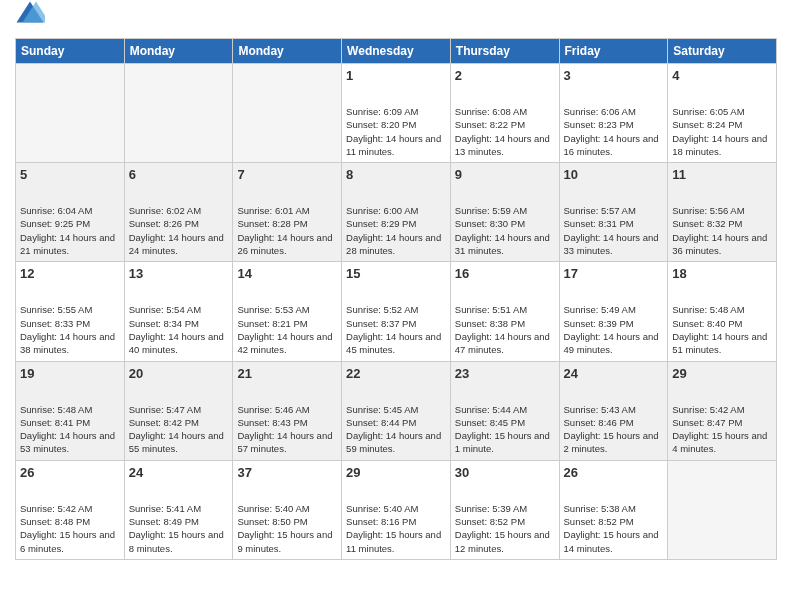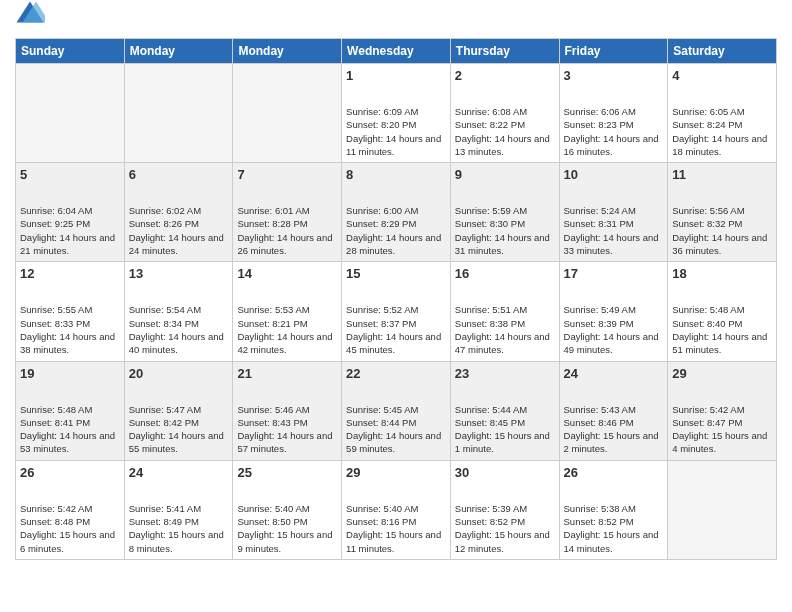--- a/index.html
+++ b/index.html
@@ -120,21 +120,21 @@
           </td>
           <td class="shaded">
             <div class="day-num">9</div>
             <div class="day-info">Sunrise: 5:59 AM
 Sunset: 8:30 PM
 Daylight: 14 hours
 and 31 minutes.</div>
           </td>
           <td class="shaded">
             <div class="day-num">10</div>
-            <div class="day-info">Sunrise: 5:24 AM
+            <div class="day-info">Sunrise: 5:57 AM
 Sunset: 8:31 PM
 Daylight: 14 hours
 and 33 minutes.</div>
           </td>
           <td class="shaded">
             <div class="day-num">11</div>
             <div class="day-info">Sunrise: 5:56 AM
 Sunset: 8:32 PM
 Daylight: 14 hours
 and 36 minutes.</div>
@@ -251,21 +251,21 @@
 and 6 minutes.</div>
           </td>
           <td>
             <div class="day-num">24</div>
             <div class="day-info">Sunrise: 5:41 AM
 Sunset: 8:49 PM
 Daylight: 15 hours
 and 8 minutes.</div>
           </td>
           <td>
-            <div class="day-num">25</div>
+            <div class="day-num">37</div>
             <div class="day-info">Sunrise: 5:40 AM
 Sunset: 8:50 PM
 Daylight: 15 hours
 and 9 minutes.</div>
           </td>
           <td>
             <div class="day-num">29</div>
             <div class="day-info">Sunrise: 5:40 AM
 Sunset: 8:16 PM
 Daylight: 15 hours

